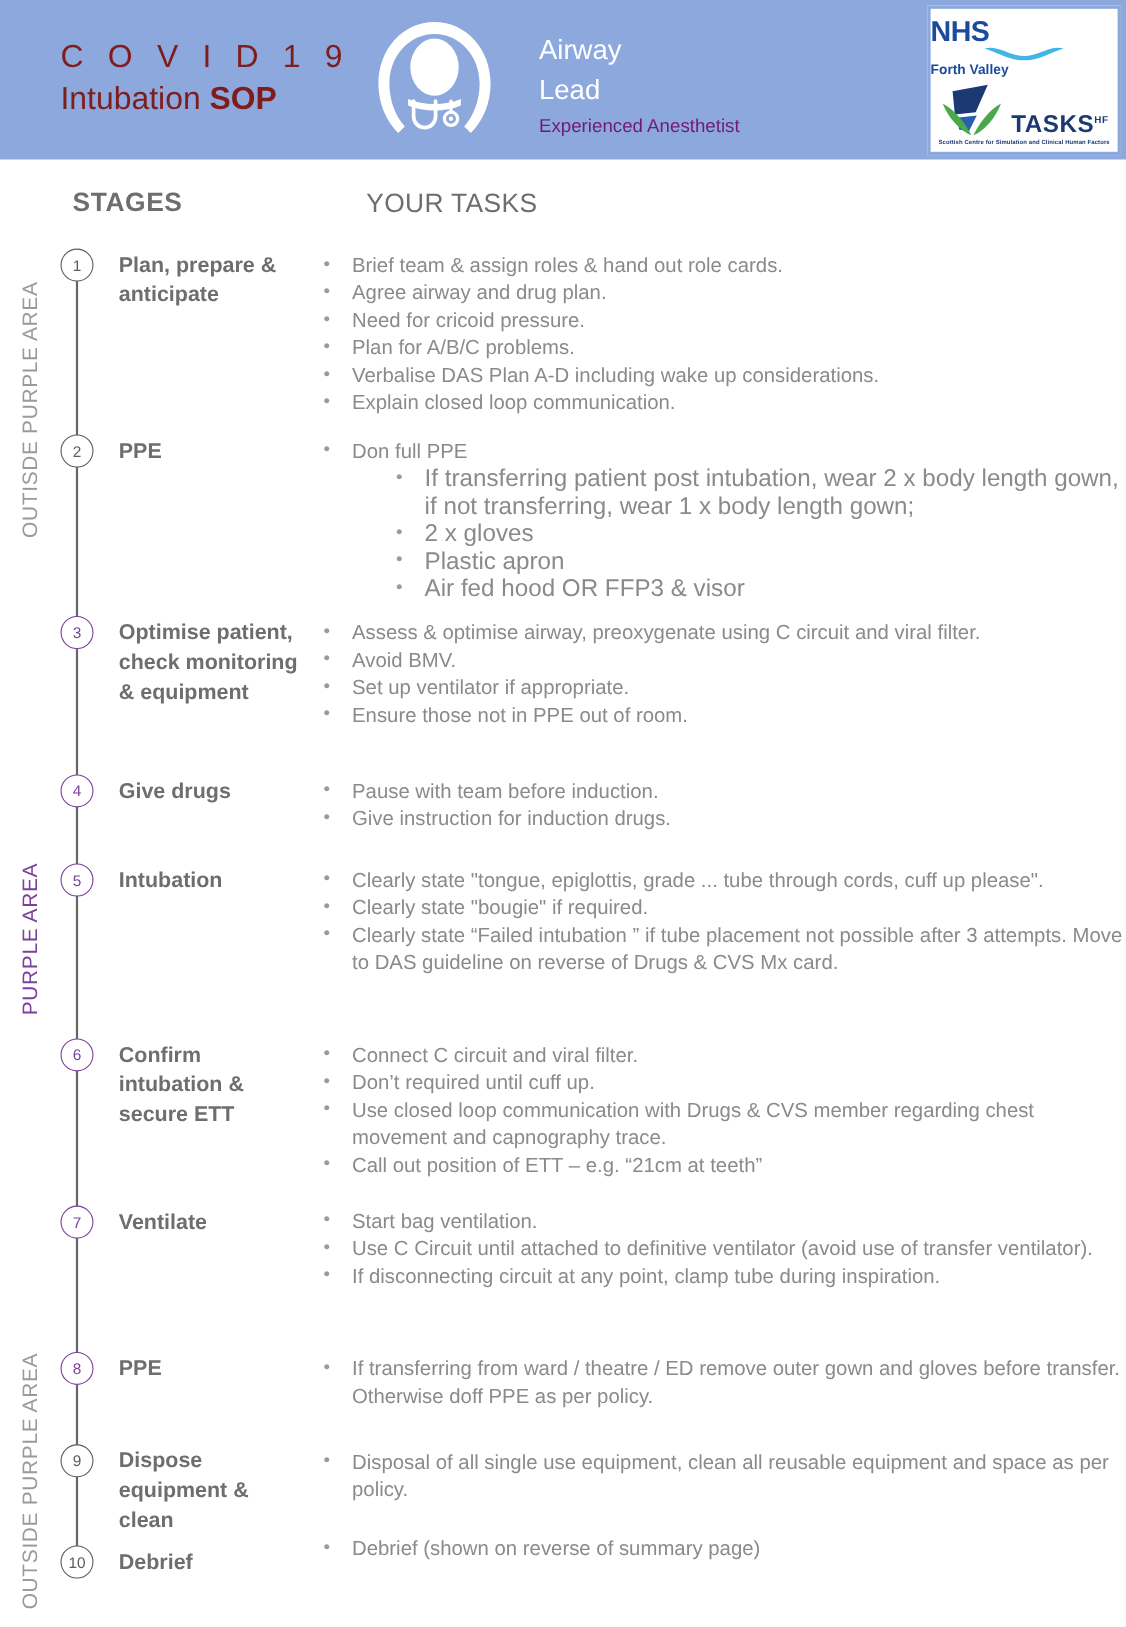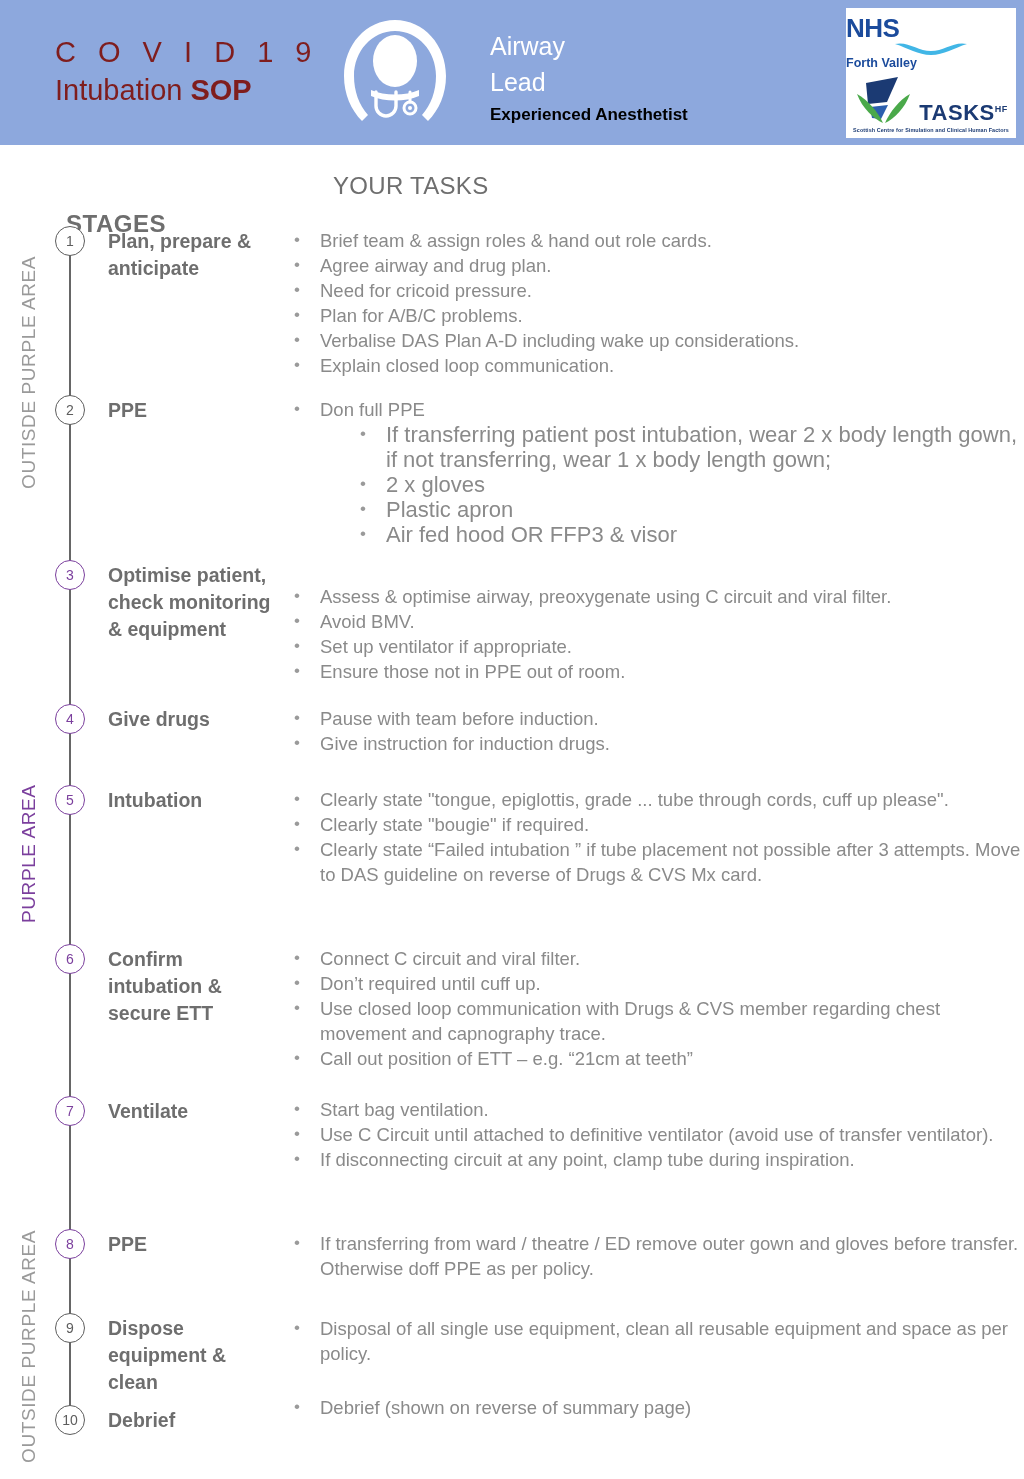--- a/index.html
+++ b/index.html
@@ -56,22 +56,22 @@
   #role-block {
     position: absolute;
     left: 490px; top: 28px;
     color: #ffffff;
   }
   #role-name-1, #role-name-2 {
     font-size: 25px; font-weight: 400; line-height: 36px;
     white-space: nowrap;
   }
   #role-sub {
-    font-size: 17px; font-weight: 700; line-height: 26px;
-    color: #000000;
+    font-size: 17px; font-weight: 400; line-height: 26px;
+    color: #701a75;
     margin-top: 2px;
     white-space: nowrap;
   }
 
   #logo-box {
     position: absolute;
     left: 843px; top: 5px;
     width: 176px; height: 136px;
     background: #ffffff;
     border: 3px solid #8da8dd;
@@ -109,21 +109,20 @@
     line-height: 8px; margin-top: 2px;
     letter-spacing: 0.1px;
   }
 
   
   #col-stages {
     position: absolute;
     left: 66px; top: 171px;
     font-size: 24px; font-weight: 700; color: #6e6e6e;
     letter-spacing: 0.5px;
-    margin-top: 39px;
   }
   #col-tasks {
     position: absolute;
     left: 333px; top: 172px;
     font-size: 24px; font-weight: 400; color: #6e6e6e;
     letter-spacing: 0.3px;
   }
 
   
   .zone-label {
@@ -282,21 +281,21 @@
           <div class="task">Don full PPE</div>
           <div class="task sub">If transferring patient post intubation, wear 2 x body length gown, if not transferring, wear 1 x body length gown;</div>
           <div class="task sub">2 x gloves</div>
           <div class="task sub">Plastic apron</div>
           <div class="task sub">Air fed hood OR FFP3 &amp; visor</div>
         </div>
       </div>
       <div class="stage" style="top: 0px;">
         <div class="stage-num purple" style="top: 560px;">3</div>
         <div class="stage-title" style="top: 562px;">Optimise patient, check monitoring &amp; equipment</div>
-        <div class="tasks" style="top: 562px; margin-top: 22px;">
+        <div class="tasks" style="top: 562px;">
           <div class="task">Assess &amp; optimise airway, preoxygenate using C circuit and viral filter.</div>
           <div class="task">Avoid BMV.</div>
           <div class="task">Set up ventilator if appropriate.</div>
           <div class="task">Ensure those not in PPE out of room.</div>
         </div>
       </div>
       <div class="stage" style="top: 0px;">
         <div class="stage-num purple" style="top: 704px;">4</div>
         <div class="stage-title" style="top: 706px;">Give drugs</div>
         <div class="tasks" style="top: 706px;">

